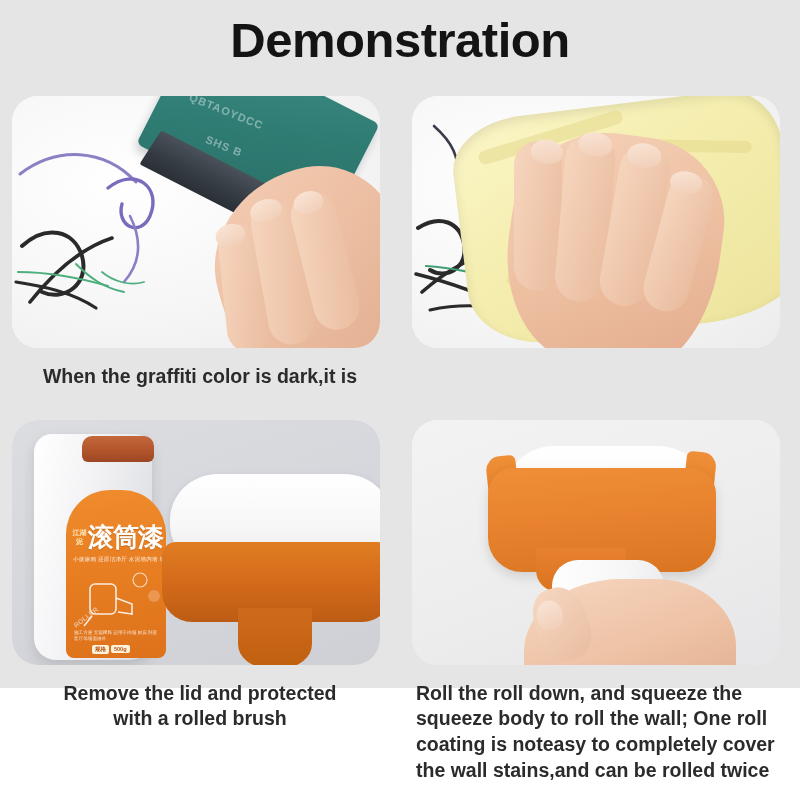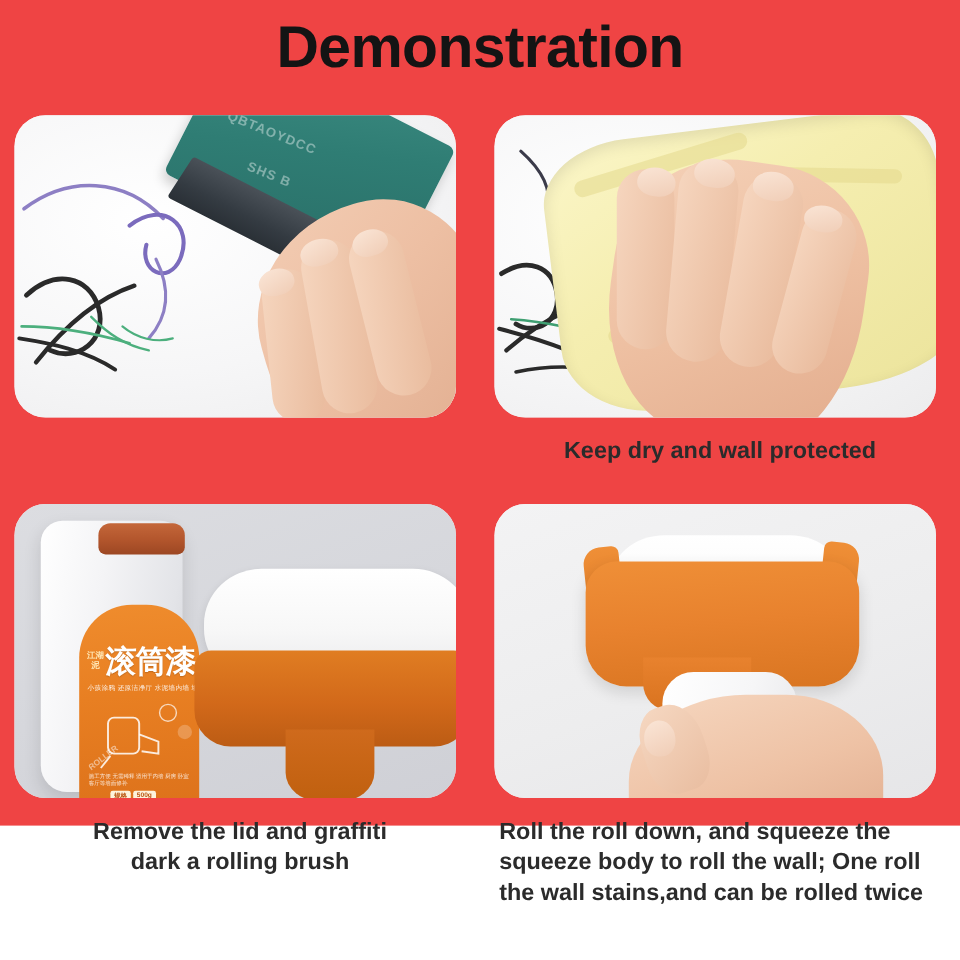--- a/index.html
+++ b/index.html
@@ -10,21 +10,21 @@
     width: 800px;
     height: 800px;
     background: #ffffff;
     font-family: "Liberation Sans", sans-serif;
     overflow: hidden;
   }
   .page {
     position: relative;
     width: 800px;
     height: 688px;
-    background: #ef4444;
+    background: #e5e5e5;
   }
 
   
   .title {
     position: absolute;
     top: 14px;
     left: 0;
     width: 800px;
     text-align: center;
     font-size: 49px;
@@ -183,21 +183,21 @@
     left: 48px;
     top: 2px;
     width: 72px;
     height: 26px;
     background: linear-gradient(180deg, #c4673a 0%, #b2552c 55%, #9c4723 100%);
     border-radius: 10px 10px 6px 6px;
   }
   .label {
     position: absolute;
     left: 32px;
-    top: 70px;
+    top: 56px;
     width: 100px;
     height: 168px;
     background: linear-gradient(175deg, #ef8c2d 0%, #e87f22 45%, #dd721b 100%);
     border-radius: 44px 44px 8px 8px;
     overflow: hidden;
   }
   .label-title {
     position: absolute;
     left: 22px;
     top: 34px;
@@ -415,20 +415,21 @@
             <div class="finger" style="left:4px; top:36px; width:44px; height:128px; transform:rotate(10deg);"></div>
             <div class="finger" style="left:44px; top:22px; width:46px; height:146px; transform:rotate(6deg);"></div>
             <div class="finger" style="left:88px; top:26px; width:46px; height:140px; transform:rotate(2deg);"></div>
             <div class="nail" style="left:12px; top:34px; width:30px; height:22px;"></div>
             <div class="nail" style="left:52px; top:20px; width:32px; height:22px;"></div>
             <div class="nail" style="left:96px; top:24px; width:30px; height:22px;"></div>
           </div>
         </div>
 
         <div class="caption">
+          <span class="ln">When the graffiti color is dark,it is</span>
         </div>
       </div>
 
       <div class="cell">
         <div class="photo">
           <div class="wall"></div>
 
           <svg class="scribble" viewBox="0 0 368 252">
             <path d="M22 30 C40 46 48 62 44 78" stroke="#3b3b4a" stroke-width="2.6" fill="none" stroke-linecap="round"></path>
             <path d="M6 132 C28 118 48 126 52 148 C56 172 34 184 18 174" stroke="#2a2a2a" stroke-width="4" fill="none" stroke-linecap="round"></path>
@@ -451,23 +452,20 @@
             <div class="finger" style="left:48px; top:4px; width:50px; height:168px; transform:rotate(-3deg);"></div>
             <div class="finger" style="left:98px; top:8px; width:50px; height:162px; transform:rotate(2deg);"></div>
             <div class="finger" style="left:146px; top:30px; width:46px; height:140px; transform:rotate(7deg);"></div>
             <div class="nail" style="left:10px; top:16px; width:32px; height:24px;"></div>
             <div class="nail" style="left:56px; top:2px; width:34px; height:24px;"></div>
             <div class="nail" style="left:106px; top:6px; width:34px; height:24px;"></div>
             <div class="nail" style="left:152px; top:28px; width:32px; height:22px;"></div>
           </div>
         </div>
 
-        <div class="caption">
-          <span class="ln">Keep dry and wall protected</span>
-        </div>
       </div>
     </div>
 
     <div class="row" style="margin-top:30px;">
 
       <div class="cell">
         <div class="photo tall">
           <div class="bg-grey"></div>
 
           <div class="bottle">
@@ -494,22 +492,22 @@
           </div>
 
           <div class="roller-wrap">
             <div class="roller-sleeve"></div>
             <div class="roller-body"></div>
             <div class="roller-neck"></div>
           </div>
         </div>
 
         <div class="caption">
-          <span class="ln">Remove the lid and graffiti</span>
-          <span class="ln">dark a rolling brush</span>
+          <span class="ln">Remove the lid and protected</span>
+          <span class="ln">with a rolled brush</span>
         </div>
       </div>
 
       <div class="cell">
         <div class="photo tall">
           <div class="bg-white2"></div>
 
           <div class="r4-sleeve"></div>
           <div class="r4-horn-l"></div>
           <div class="r4-horn-r"></div>
@@ -518,19 +516,20 @@
           <div class="r4-bottle"></div>
           <div class="hand-c"></div>
           <div class="thumb">
             <div class="nail" style="left:4px; top:10px; width:26px; height:30px; transform:rotate(12deg);"></div>
           </div>
         </div>
 
         <div class="caption left">
           <span class="ln">Roll the roll down, and squeeze the</span>
           <span class="ln">squeeze body to roll the wall; One roll</span>
+          <span class="ln">coating is noteasy to completely cover</span>
           <span class="ln">the wall stains,and can be rolled twice</span>
 
         </div>
       </div>
     </div>
   </div>
 </div>
 
 </body></html>

